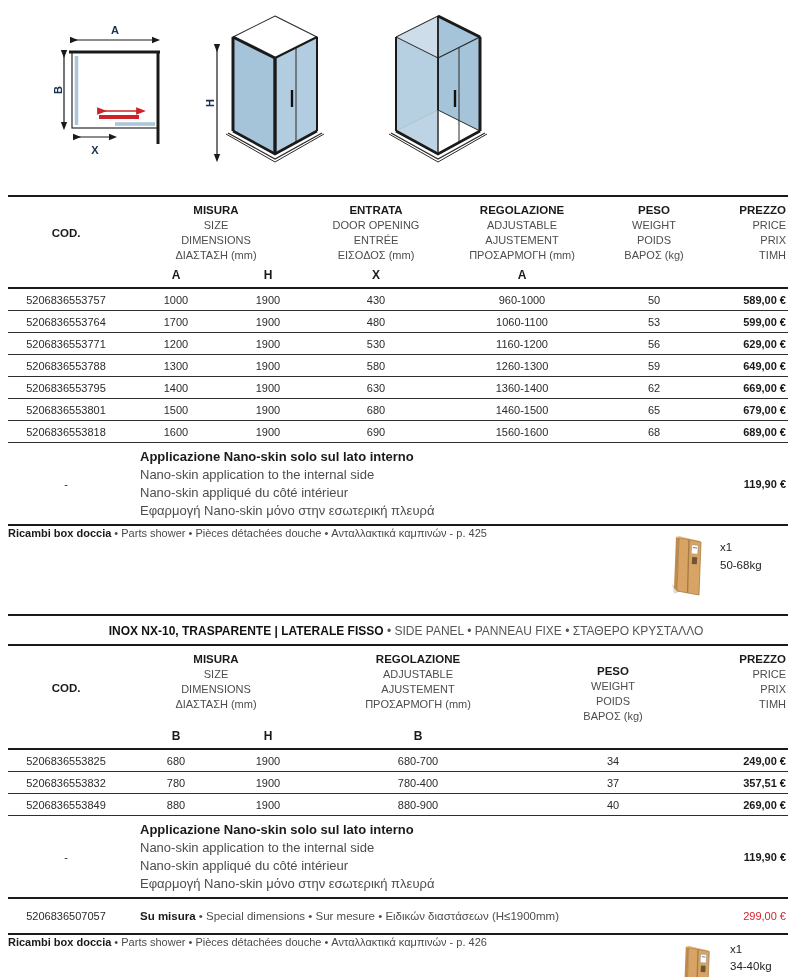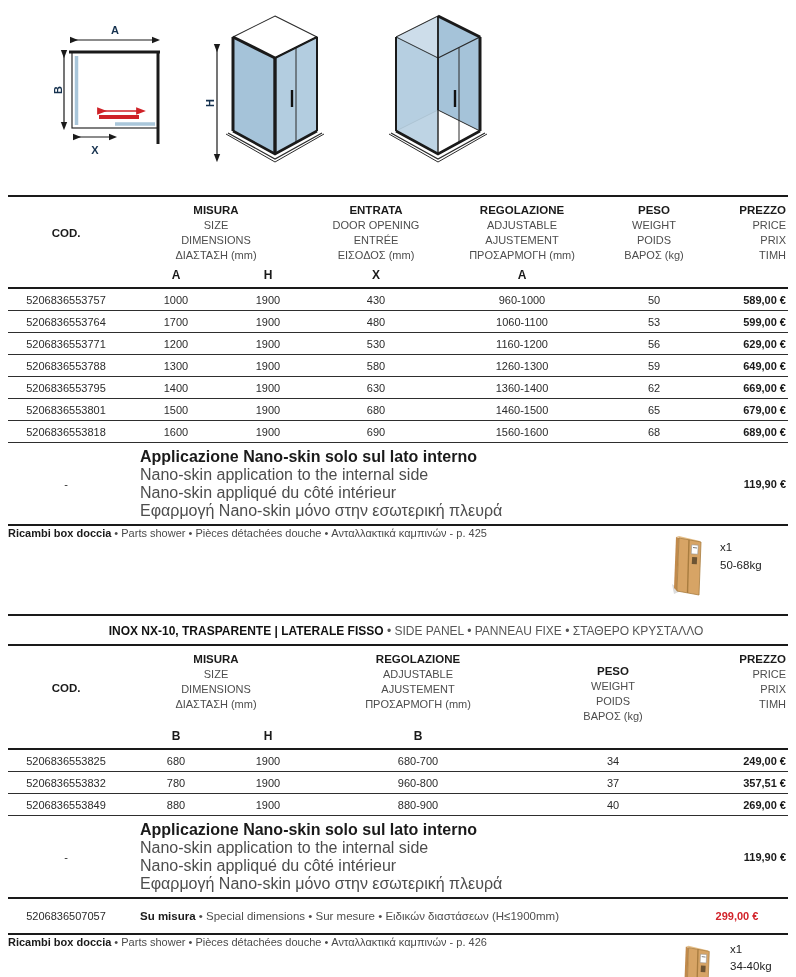--- a/index.html
+++ b/index.html
@@ -30,42 +30,42 @@
   .sub-grid span { text-align:center; font-weight:bold; font-size:12px; color:#1a1a1a; }
   
   .rows .trow { display:grid; height:22px; align-items:center; border-bottom:1px solid #2e2e2e; font-size:11px; }
   .rows .trow:last-child { border-bottom:1px solid #2e2e2e; }
   .trow span { text-align:center; color:#2b2b2b; }
   .trow .price { text-align:right; padding-right:2px; font-weight:bold; color:#1a1a1a; }
   
   .nano { display:grid; grid-template-columns:116px 1fr 110px; padding:5px 0 4px;
           border-bottom:2px solid #1a1a1a; }
   .nano .dash { text-align:center; align-self:center; font-size:11px; }
-  .nano .lines { padding-left:16px; font-size:16px; line-height:18px; color:#4d4d4d; }
+  .nano .lines { padding-left:16px; font-size:13px; line-height:18px; color:#4d4d4d; }
   .nano .lines .l0 { font-weight:bold; color:#1a1a1a; }
   .nano .nprice { text-align:right; padding-right:2px; align-self:center; font-weight:bold; font-size:11px; color:#1a1a1a; }
   
   .ricambi { position:relative; font-size:11px; }
   .ricambi .txt { padding-top:1px; color:#4a4a4a; }
   .ricambi .txt b { color:#1a1a1a; }
   .ricambi1 { height:88px; }
   .ricambi2 { height:75px; }
   .pkg { position:absolute; }
   .pkg-labels { position:absolute; font-size:11.5px; line-height:18px; color:#222; }
   
   .sec-title { border-top:2px solid #1a1a1a; height:30px; line-height:30px;
                text-align:center; font-size:12px; color:#555; }
   .sec-title b { color:#111;margin-left:16px; }
   
   .sumisura { display:grid; grid-template-columns:116px 1fr 100px; height:36px; align-items:center;
               border-bottom:2px solid #1a1a1a; font-size:11px; }
   .sumisura .cod { text-align:center; }
   .sumisura .desc { padding-left:16px; color:#4d4d4d; font-size:11.5px; }
   .sumisura .desc b { color:#1a1a1a; }
-  .sumisura .sprice { text-align:center; padding-right:2px; font-weight:bold; color:#d2232a; }
+  .sumisura .sprice { text-align:right; padding-right:2px; font-weight:normal; color:#d2232a; }
 </style>
 </head>
 <body>
 
 <div class="page">
 
   <div class="diagrams">
 
     <svg class="plan-svg" width="132" height="142" viewBox="0 0 132 142">
       <defs>
@@ -321,21 +321,21 @@
         <span>680</span>
         <span>1900</span>
         <span>680-700</span>
         <span>34</span>
         <span class="price">249,00 €</span>
       </div>
         <div class="trow t2-cols">
         <span>5206836553832</span>
         <span>780</span>
         <span>1900</span>
-        <span>960-800</span>
+        <span>780-400</span>
         <span>37</span>
         <span class="price">357,51 €</span>
       </div>
         <div class="trow t2-cols">
         <span>5206836553849</span>
         <span>880</span>
         <span>1900</span>
         <span>880-900</span>
         <span>40</span>
         <span class="price">269,00 €</span>

